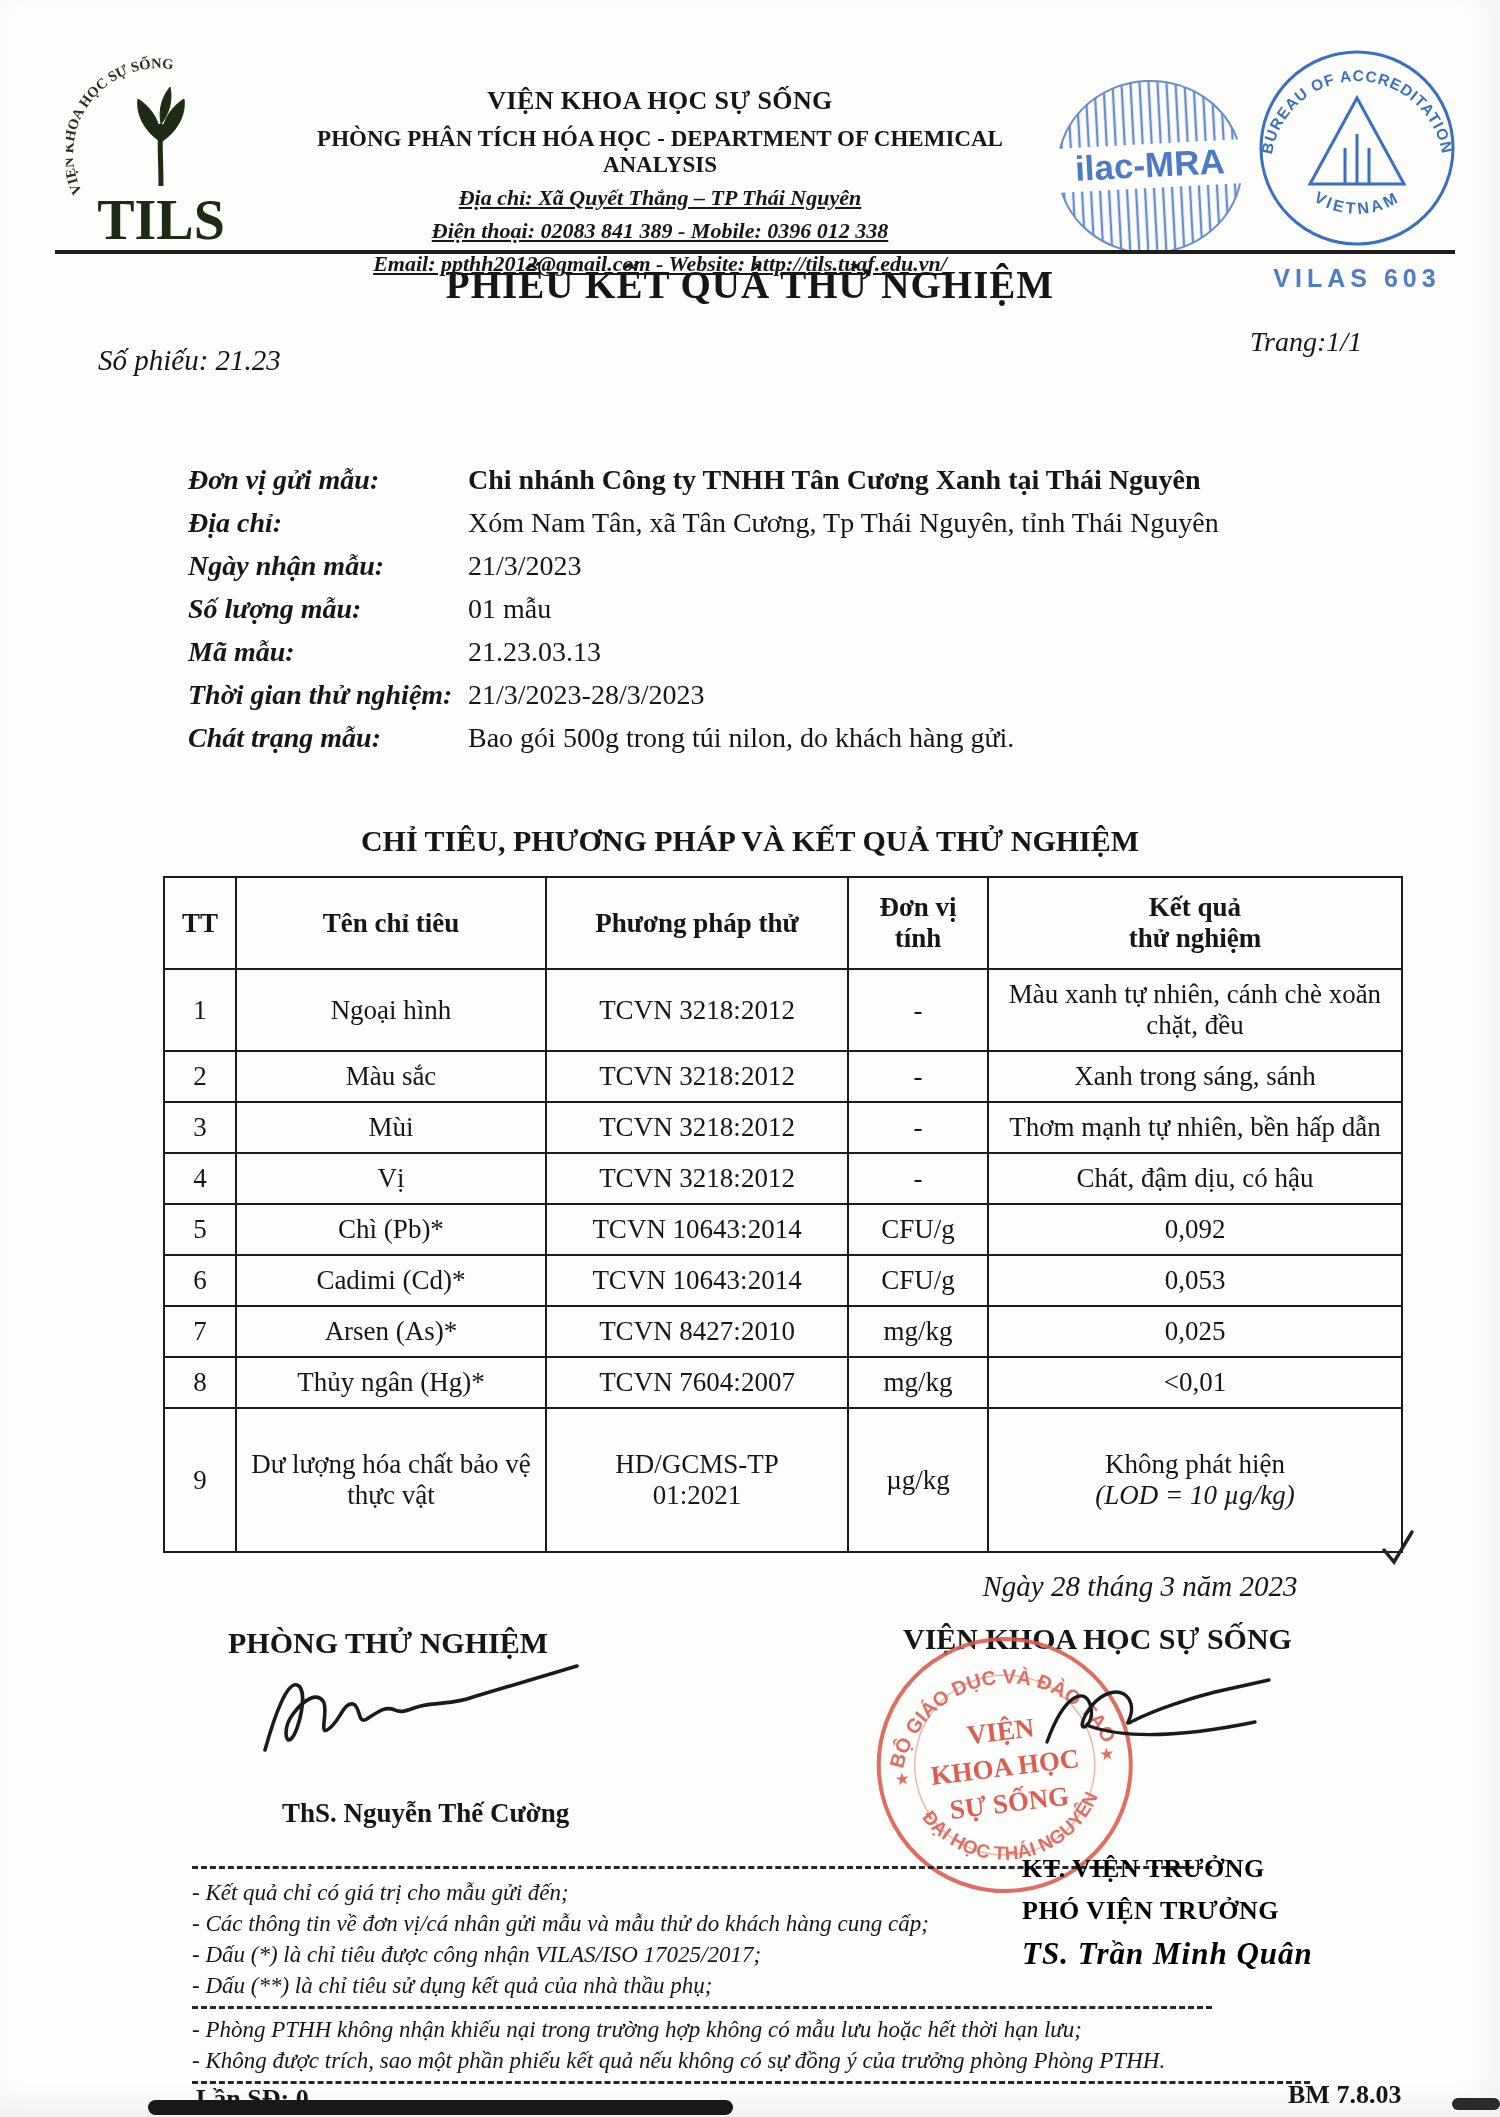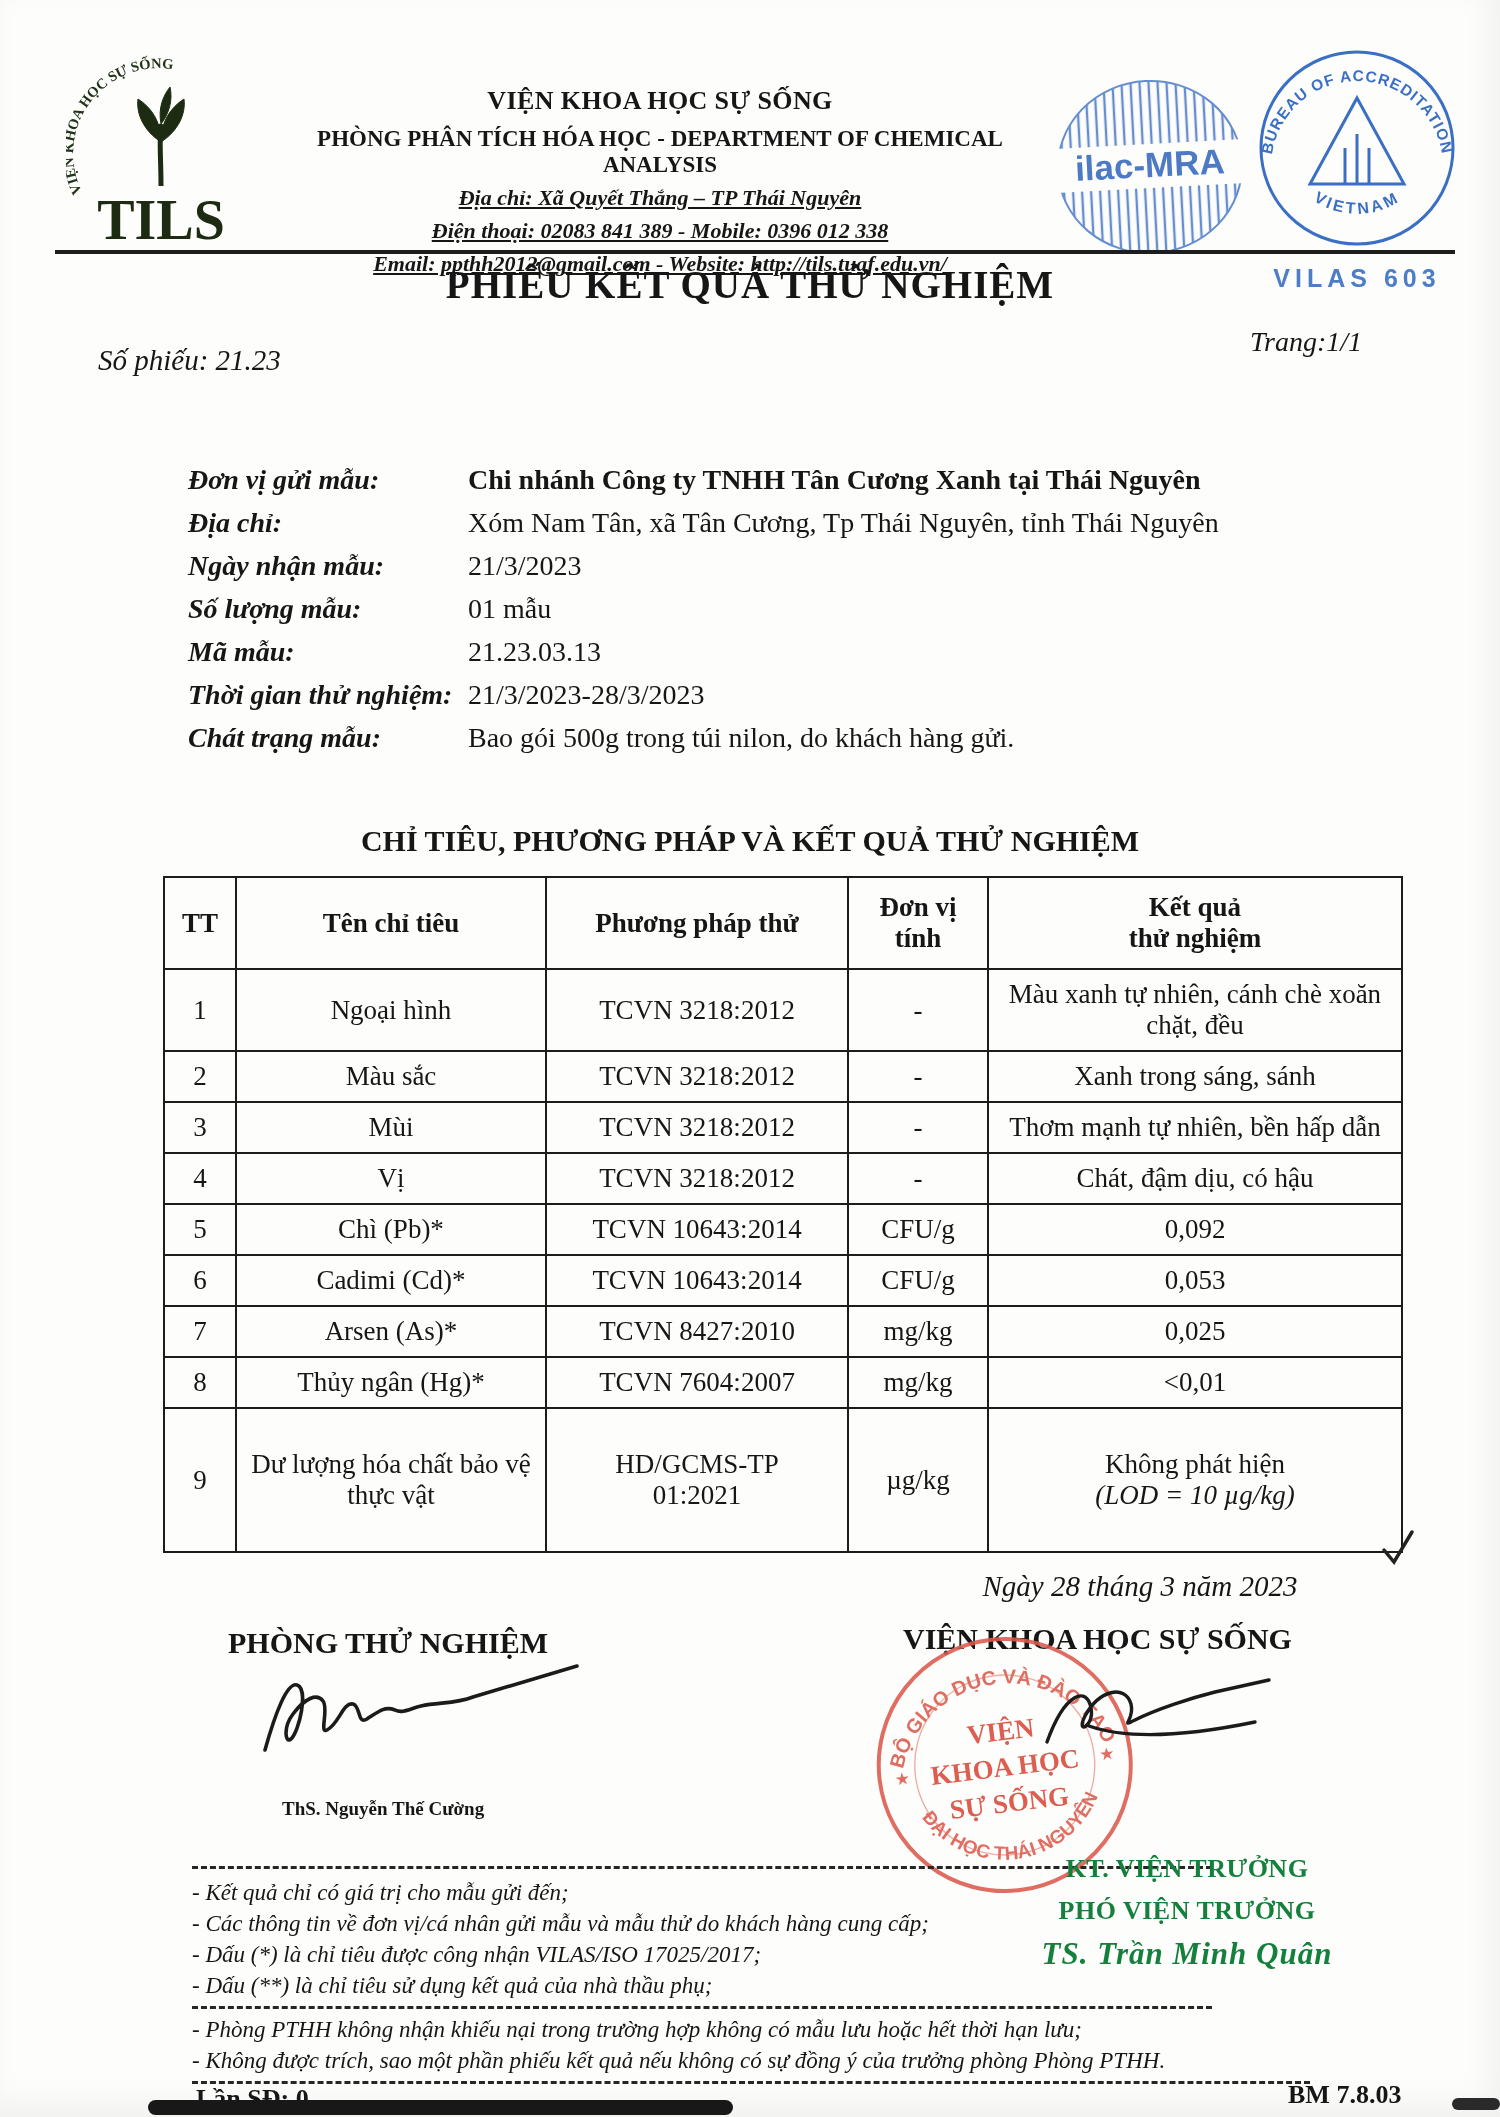--- a/index.html
+++ b/index.html
@@ -47,25 +47,25 @@
   .results-table th { font-weight:bold; height:92px; }
   .results-table td.name-cell { text-align:center; }
   .lod-note { font-style:italic; display:block; }
 
   
   .date-line { position:absolute; left:940px; top:1570px; width:400px; text-align:center;
                font-size:29px; font-style:italic; }
   .sig-title-left { position:absolute; left:228px; top:1626px; font-size:30px; font-weight:bold; }
   .sig-title-right { position:absolute; left:903px; top:1622px; font-size:30px; font-weight:bold; }
   .sig-left-svg { position:absolute; left:245px; top:1652px; }
-  .sig-name-left { position:absolute; left:282px; top:1798px; font-size:19px; font-weight:bold; }
+  .sig-name-left { position:absolute; left:282px; top:1798px; font-size:27px; font-weight:bold; }
   .red-stamp { position:absolute; left:866px; top:1626px; transform:rotate(-7deg); opacity:.88; }
   .sig-right-svg { position:absolute; left:1025px; top:1662px; }
-  .red-block { position:absolute; left:1022px; top:1854px; width:330px; text-align:center;
-               color:#15803d; z-index:5; }
+  .red-block { position:absolute; left:1022px; top:1854px; width:330px; text-align:left;
+               color:#000000; z-index:5; }
   .red-role { font-size:26px; font-weight:bold; letter-spacing:.5px; }
   .red-role + .red-role { margin-top:12px; }
   .red-name { margin-top:10px; font-size:31px; font-weight:bold; font-style:italic; letter-spacing:1px; }
 
   
   .footnotes { position:absolute; left:192px; top:1866px; width:1118px; font-size:23px;
                font-style:italic; }
   .dash-line { border-top:3px dashed #262626; height:0; }
   .dash-line.d1 { margin-bottom:8px; width:1020px; }
   .dash-line.d2 { margin:5px 0; width:1020px; }

